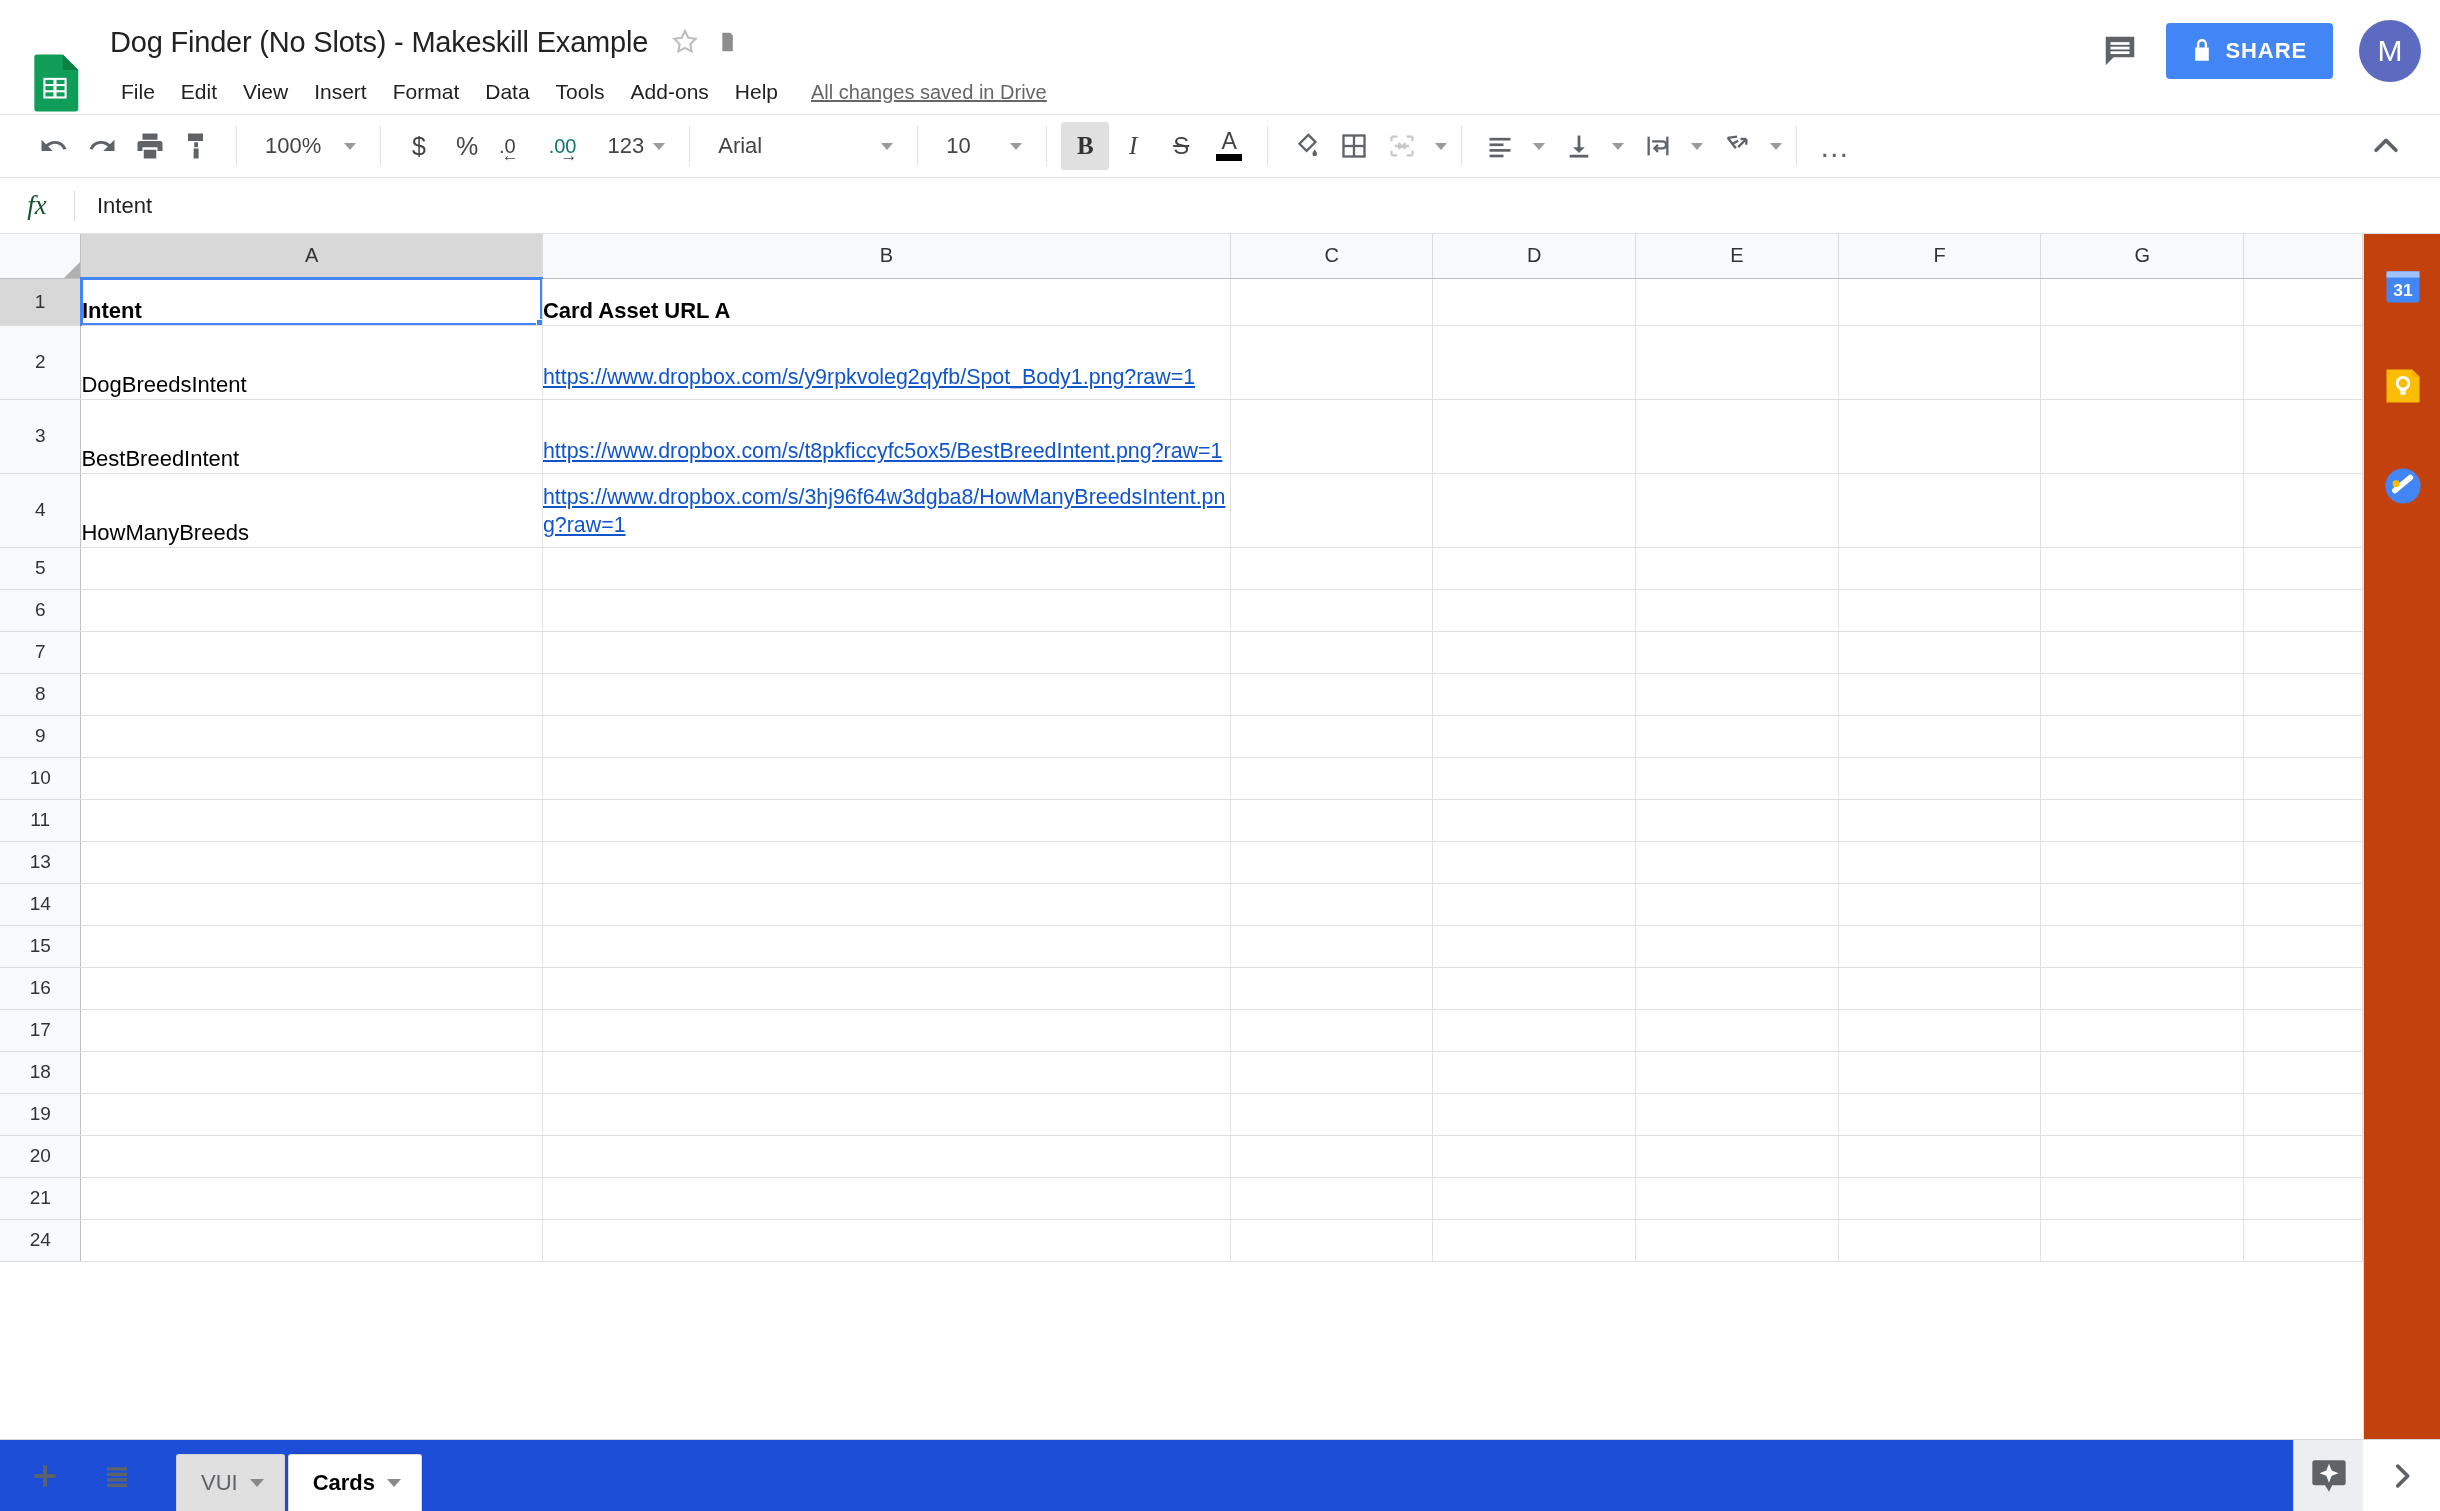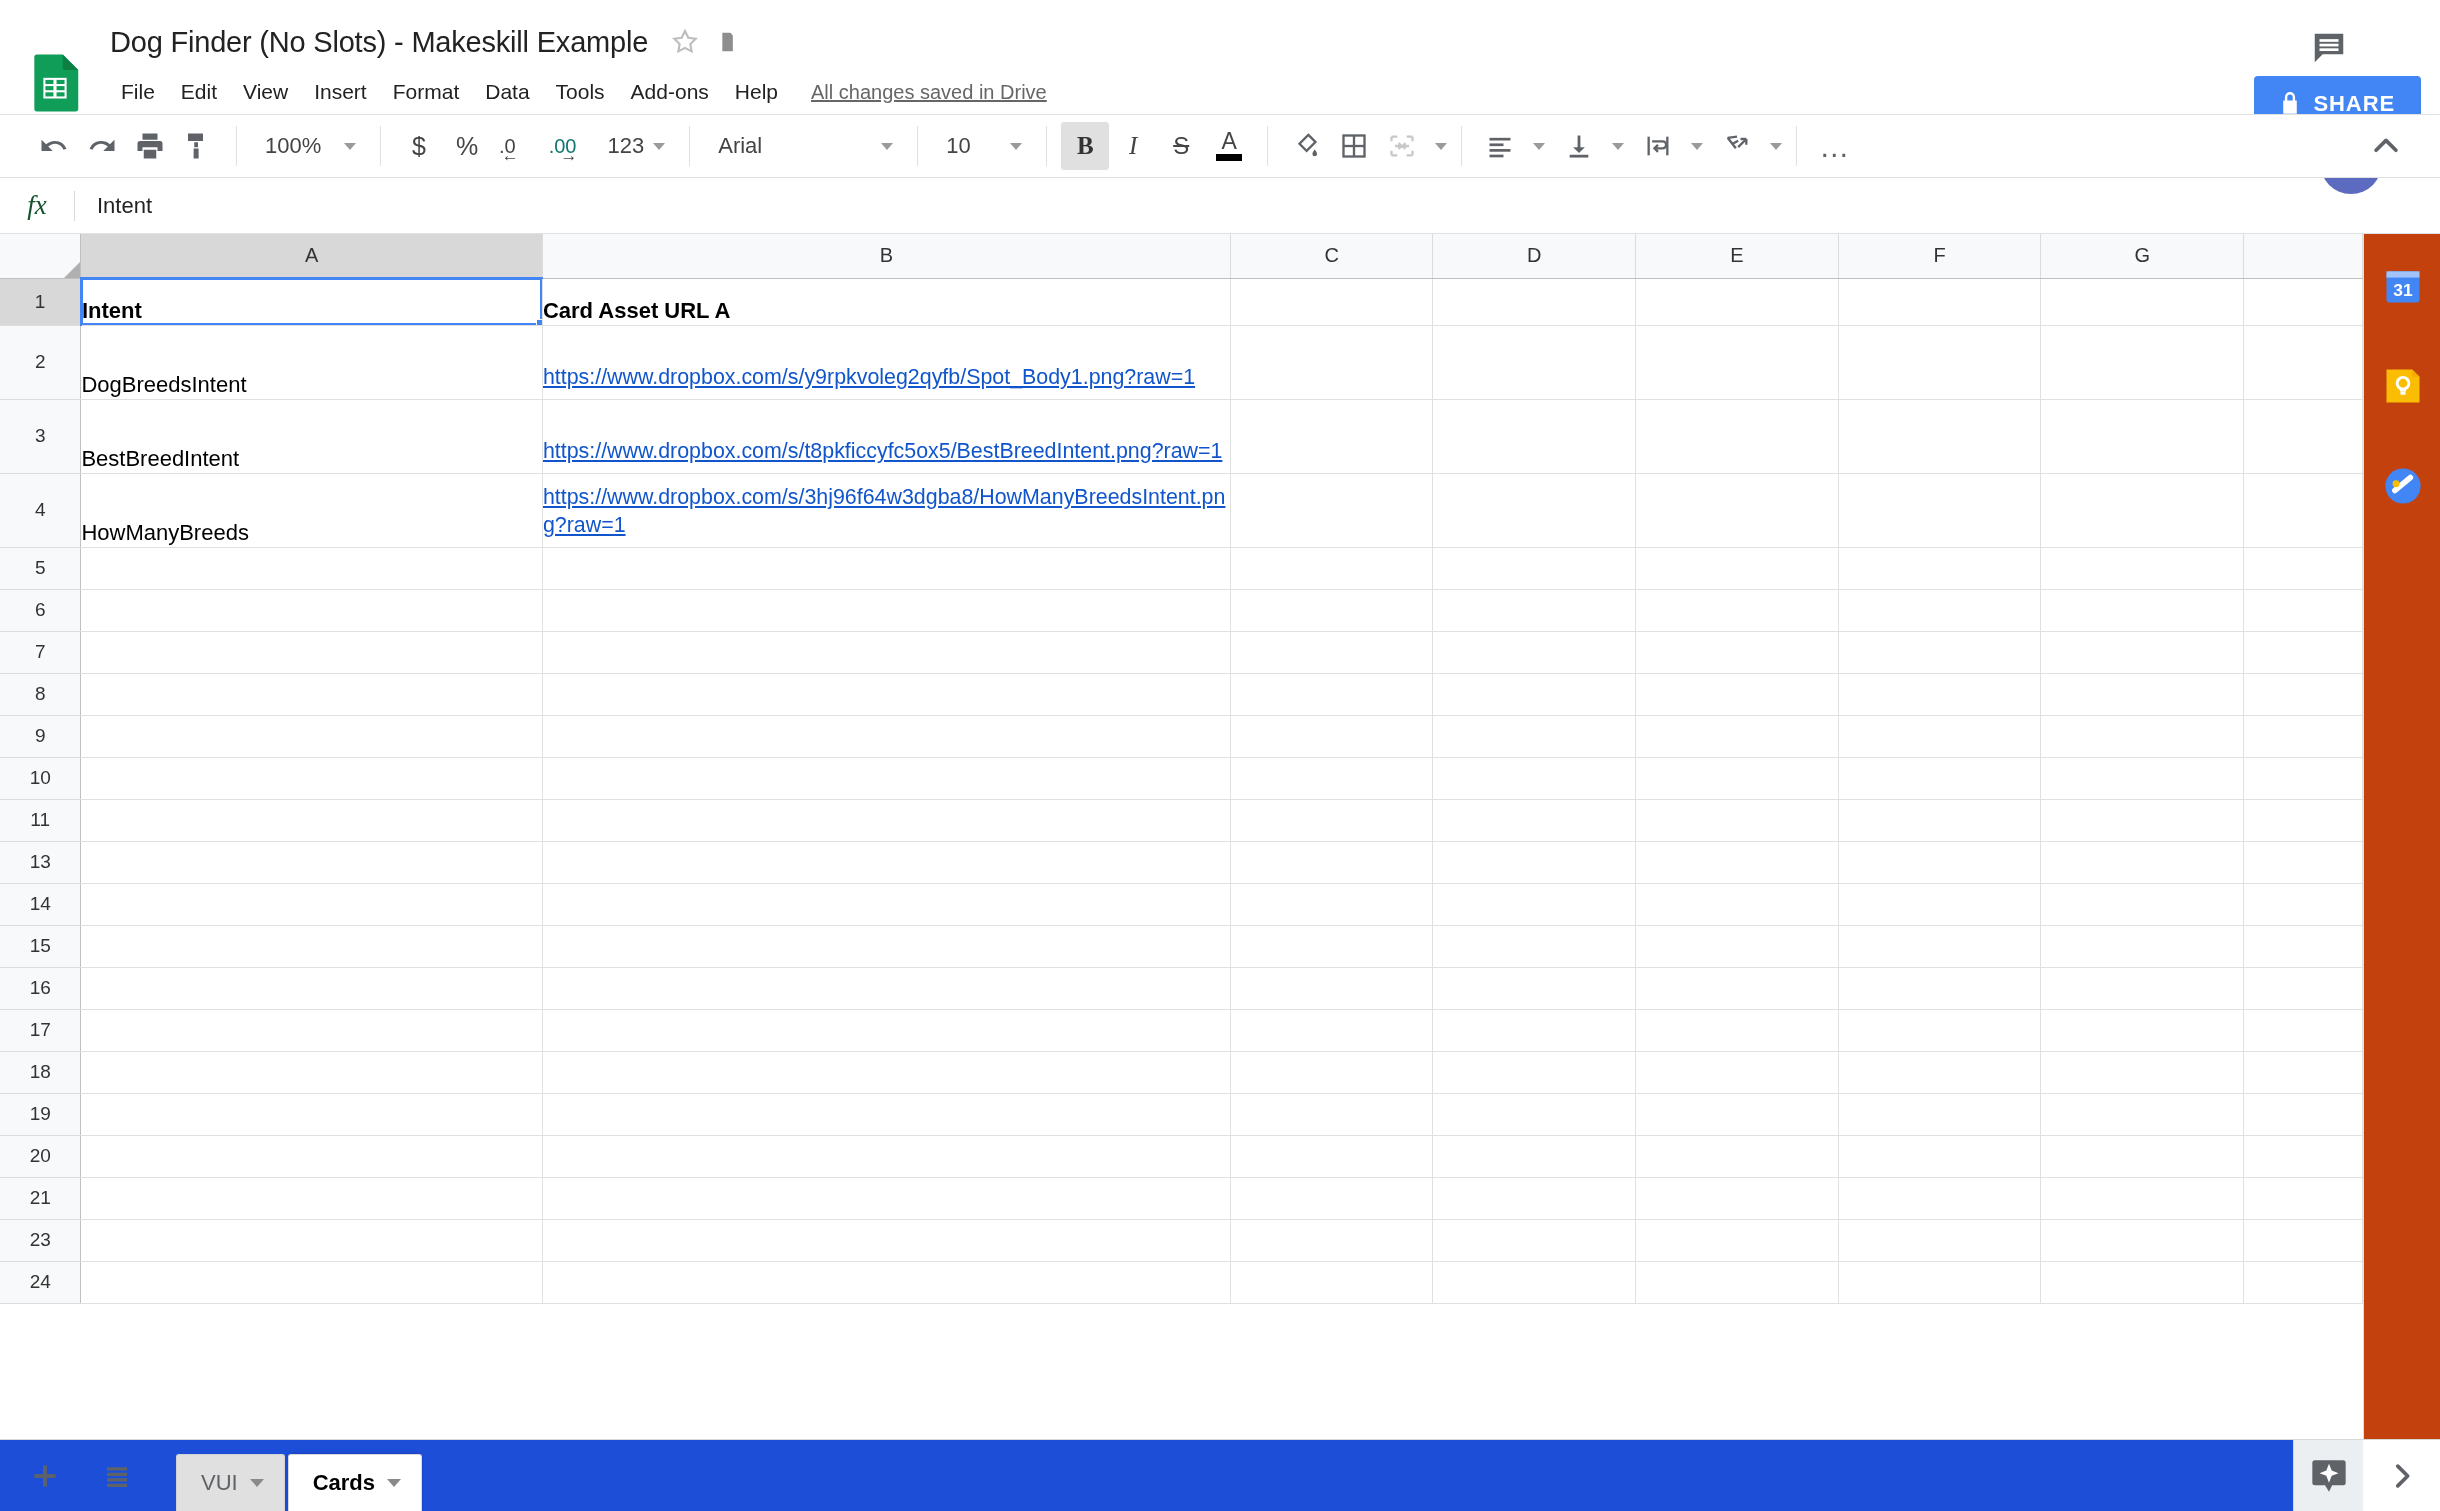--- a/index.html
+++ b/index.html
@@ -30,21 +30,21 @@
     font-size: 21px; color: #222; padding: 5px 13px; border-radius: 3px;
     white-space: nowrap; cursor: default;
   }
   .menu-item:first-child { margin-left: -2px; }
   .save-status {
     font-size: 20px; color: #666; margin-left: 20px;
     text-decoration: underline; white-space: nowrap;
   }
   .header-right {
     position: absolute; right: 20px; top: 20px;
-    display: flex; align-items: center; gap: 0; flex-direction: column;
+    display: flex; align-items: center; gap: 0;
   }
   .comment-btn { width: 56px; height: 56px; display: flex; align-items: center; justify-content: center; color: #5f6368; margin-right: 18px;}
   .share-btn {
     display: flex; align-items: center; gap: 13px;
     background: #4285f4; color: #fff;
     height: 56px; padding: 0 26px; border-radius: 4px;
     font-size: 22px; font-weight: bold; letter-spacing: 0.9px;
     border: none; cursor: pointer;
   }
   .share-btn .lock { width: 20px; height: 24px; flex: none; }
@@ -675,31 +675,20 @@
               <td class="cell"></td>
               <td class="cell"></td>
               <td class="cell"></td>
               <td class="cell"></td>
               <td class="cell"></td>
               <td class="cell"></td>
               <td class="cell"></td>
               <td class="cell grid-filler"></td>
             </tr>
             <tr style="height: 42px;">
-              <td class="rowhead">23</td>
-              <td class="cell"></td>
-              <td class="cell"></td>
-              <td class="cell"></td>
-              <td class="cell"></td>
-              <td class="cell"></td>
-              <td class="cell"></td>
-              <td class="cell"></td>
-              <td class="cell grid-filler"></td>
-            </tr>
-            <tr style="height: 42px;">
               <td class="rowhead">24</td>
               <td class="cell"></td>
               <td class="cell"></td>
               <td class="cell"></td>
               <td class="cell"></td>
               <td class="cell"></td>
               <td class="cell"></td>
               <td class="cell"></td>
               <td class="cell grid-filler"></td>
             </tr>

